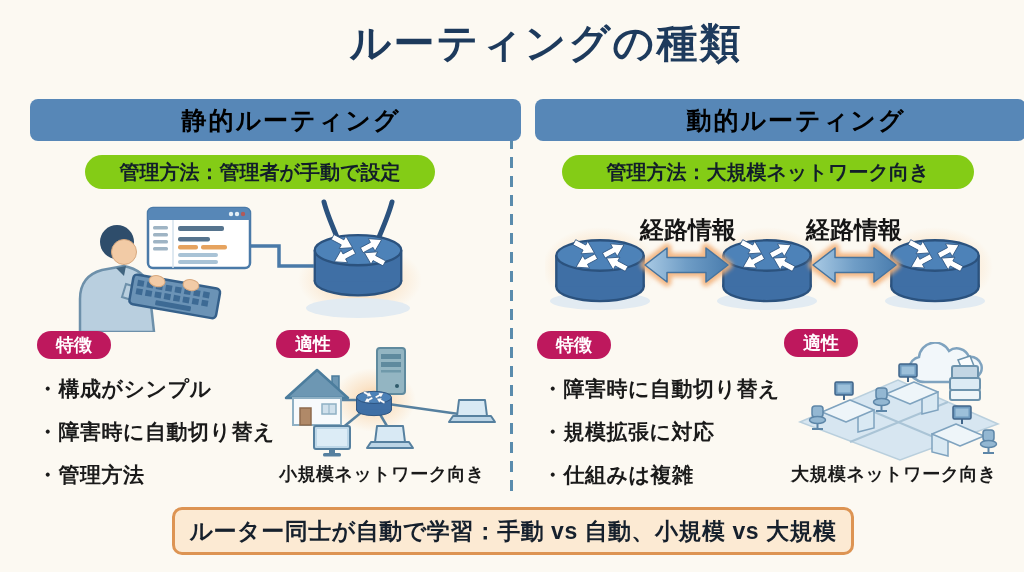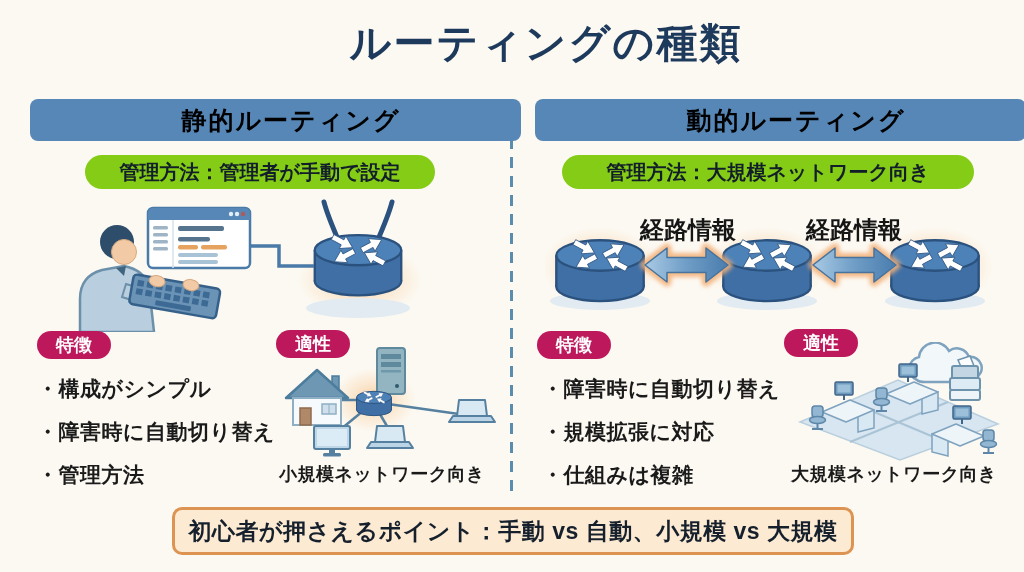--- a/index.html
+++ b/index.html
@@ -299,15 +299,15 @@
       <use href="#g-desk" transform="translate(98,42)"></use>
     </g>
     <g>
       <use href="#g-desk" transform="translate(196,84) scale(-1,1)"></use>
     </g>
   </svg>
 
   <div class="caption caption-l">小規模ネットワーク向き</div>
   <div class="caption caption-r">大規模ネットワーク向き</div>
 
-  <div class="note">初心者が押さえるポイント：手動 vs 自動、小規模 vs 大規模</div>
+  <div class="note">ルーター同士が自動で学習：手動 vs 自動、小規模 vs 大規模</div>
 
 </div>
 
 </body></html>

